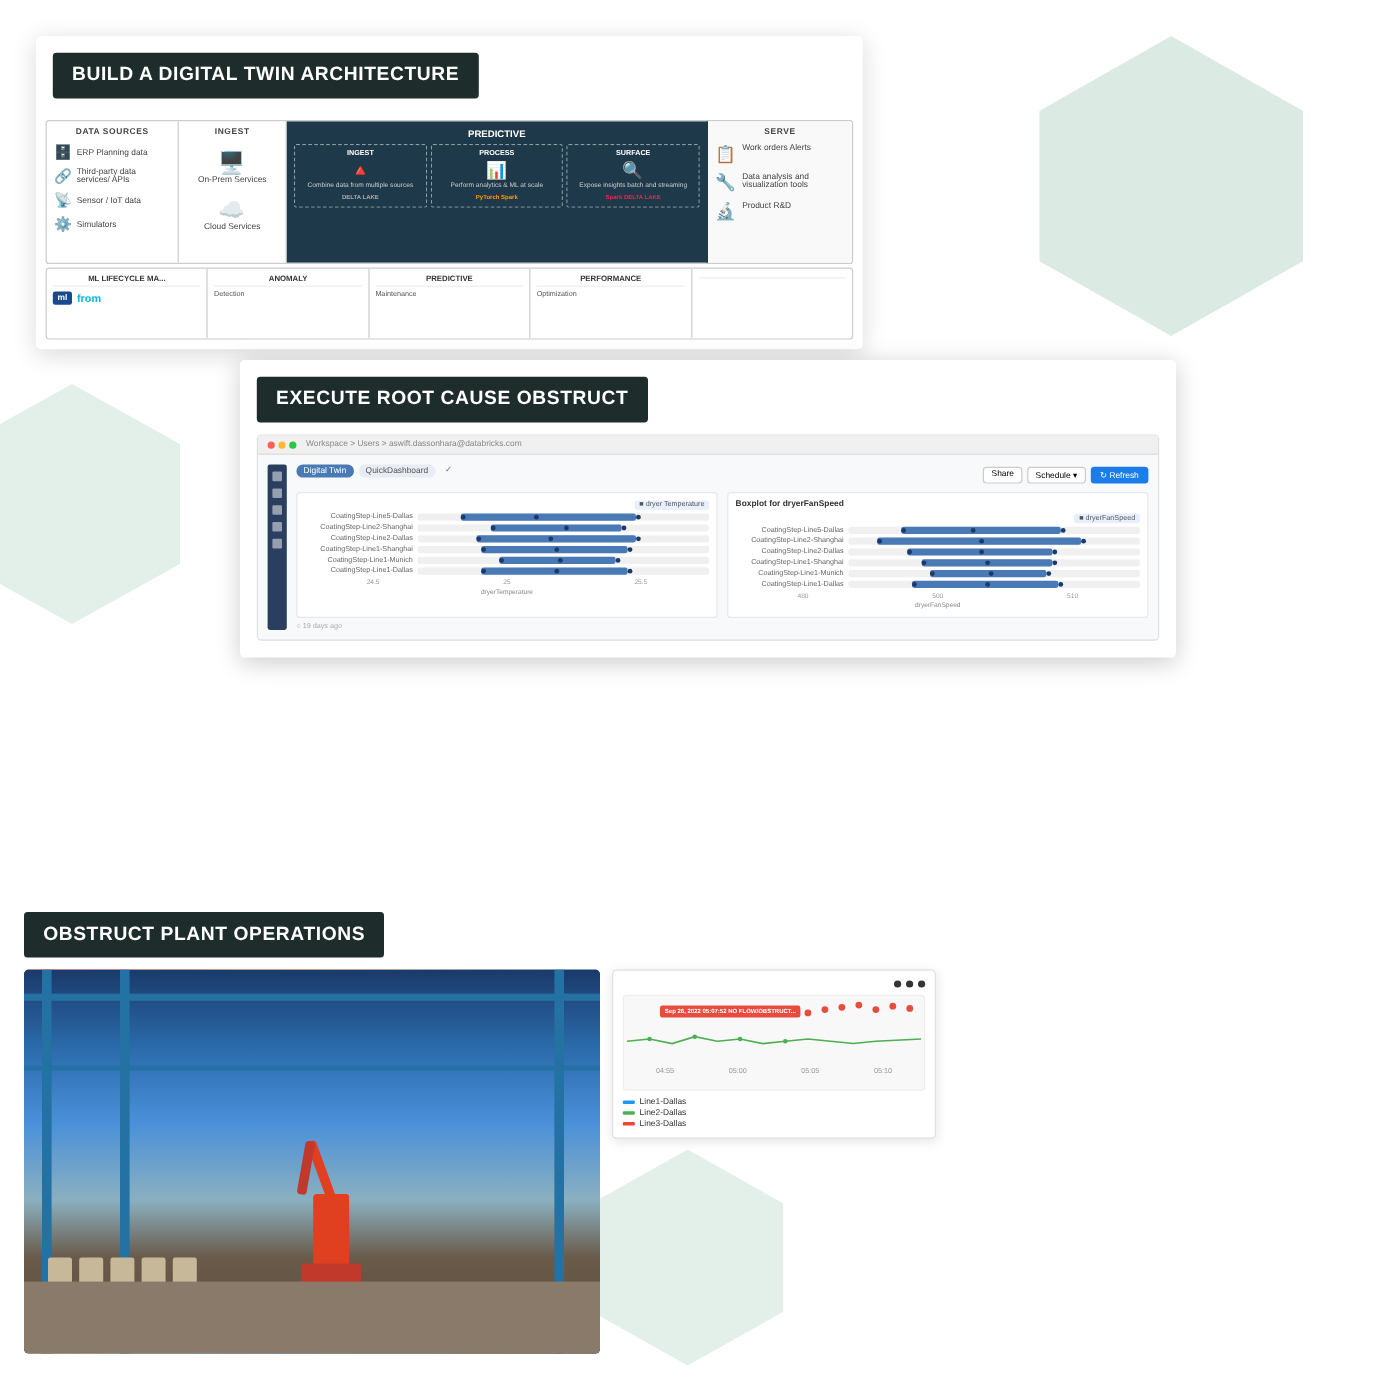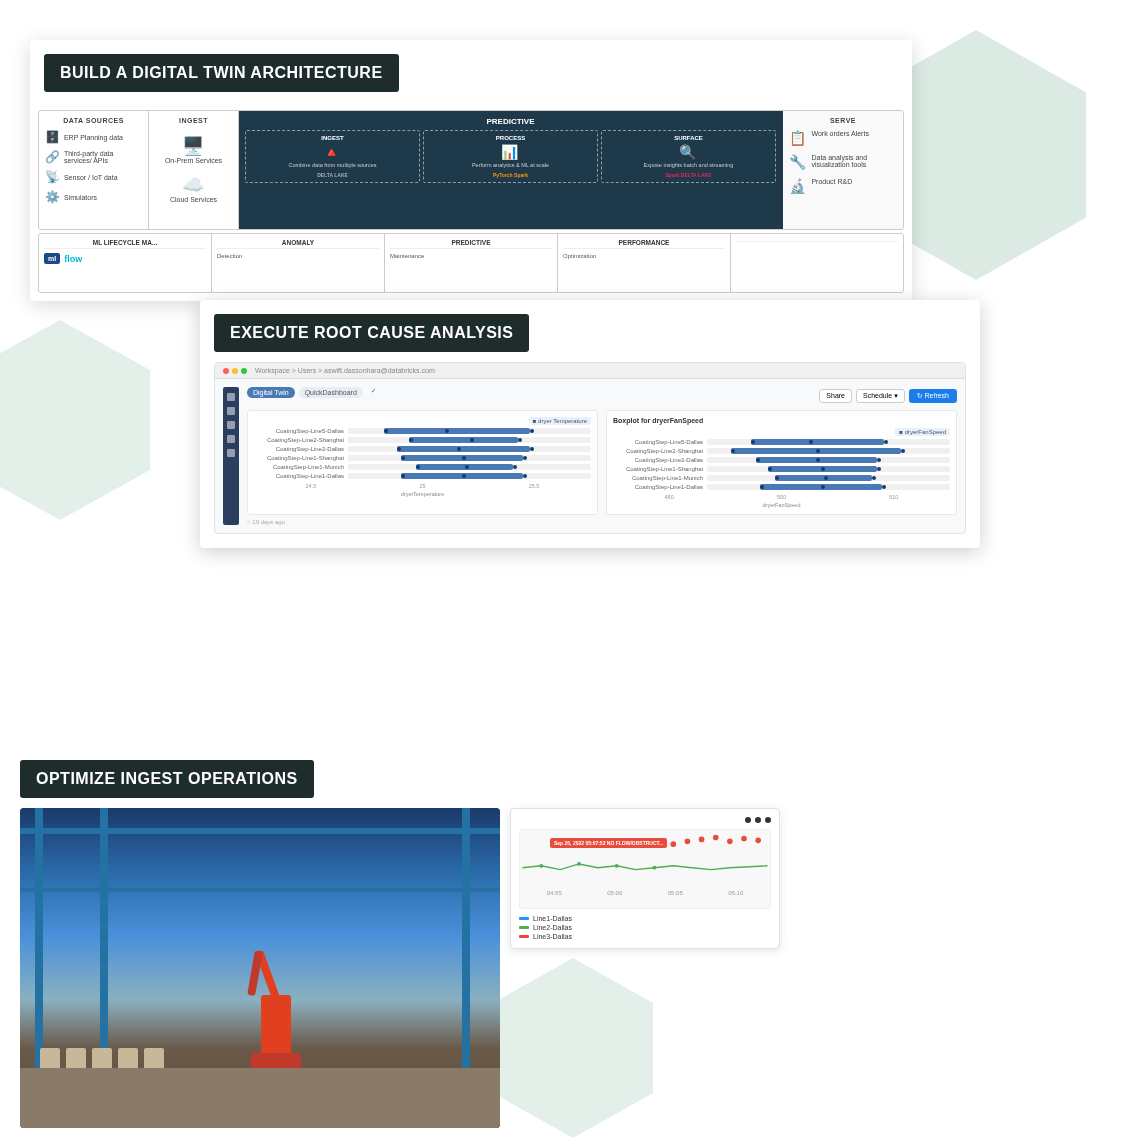--- a/index.html
+++ b/index.html
@@ -40,23 +40,23 @@
       height: 180px;
       bottom: 10px;
       left: 50%;
       transform: translateX(-50%);
       opacity: 0.4;
     }
 
     
     .card-architecture {
       position: absolute;
-      top: 40px;
+      top: 30px;
       left: 30px;
-      width: 882px;
+      width: 689px;
       background: #fff;
       border-radius: 4px;
       box-shadow: 0 4px 20px rgba(0,0,0,0.15);
       overflow: hidden;
     }
 
     .card-header-dark {
       background: #1e2d2b;
       color: #fff;
       padding: 10px 16px;
@@ -699,21 +699,21 @@
             <span style="font-size:7px;color:#444;">Product R&amp;D</span>
           </div>
         </div>
       </div>
 
       <div class="arch-bottom-row">
         <div class="bottom-section-col">
           <div class="b-col-header">ML LIFECYCLE MA...</div>
           <div style="display:flex;align-items:center;gap:4px;margin-top:4px;">
             <div style="background:#1a4a8a;color:#fff;font-size:7px;padding:2px 4px;border-radius:2px;font-weight:700;">ml</div>
-            <div style="color:#00bcd4;font-size:9px;font-weight:700;">flow</div>
+            <div style="color:#00bcd4;font-size:9px;font-weight:700;">from</div>
           </div>
         </div>
         <div class="bottom-section-col">
           <div class="b-col-header">ANOMALY</div>
           <div class="b-col-text">Detection</div>
         </div>
         <div class="bottom-section-col">
           <div class="b-col-header">PREDICTIVE</div>
           <div class="b-col-text">Maintenance</div>
         </div>
@@ -722,21 +722,21 @@
           <div class="b-col-text">Optimization</div>
         </div>
         <div class="bottom-section-col">
           <div class="b-col-header"></div>
         </div>
       </div>
     </div>
   </div>
 
   <div class="card-rca">
-    <div class="card-header-rca">EXECUTE ROOT CAUSE ANALYSIS</div>
+    <div class="card-header-rca">EXECUTE ROOT CAUSE OBSTRUCT</div>
     
     <div class="rca-content">
 
       <div class="rca-browser-bar">
         <div class="rca-browser-dots">
           <div class="dot dot-red"></div>
           <div class="dot dot-yellow"></div>
           <div class="dot dot-green"></div>
         </div>
         <span class="rca-url">Workspace &gt; Users &gt; aswift.dassonhara@databricks.com</span>
@@ -907,21 +907,21 @@
             </div>
           </div>
 
           <div style="font-size:6px;color:#aaa;margin-top:4px;">○ 19 days ago</div>
         </div>
       </div>
     </div>
   </div>
 
   <div class="card-optimize">
-    <div class="card-header-optimize">OPTIMIZE INGEST OPERATIONS</div>
+    <div class="card-header-optimize">OBSTRUCT PLANT OPERATIONS</div>
     
     <div class="optimize-content">
 
       <div class="plant-photo">
 
         <div style="position:absolute;top:0;left:0;width:100%;height:100%;background:linear-gradient(to bottom, #1a3a6a 0%, #2a6aaa 20%, #4a90d9 40%, #8ab0c0 60%, #6a5a4a 75%, #5a4a3a 100%);"></div>
 
         <div class="factory-scaffold">
           <div class="scaffold-beam scaffold-v1"></div>
           <div class="scaffold-beam scaffold-v2"></div>

